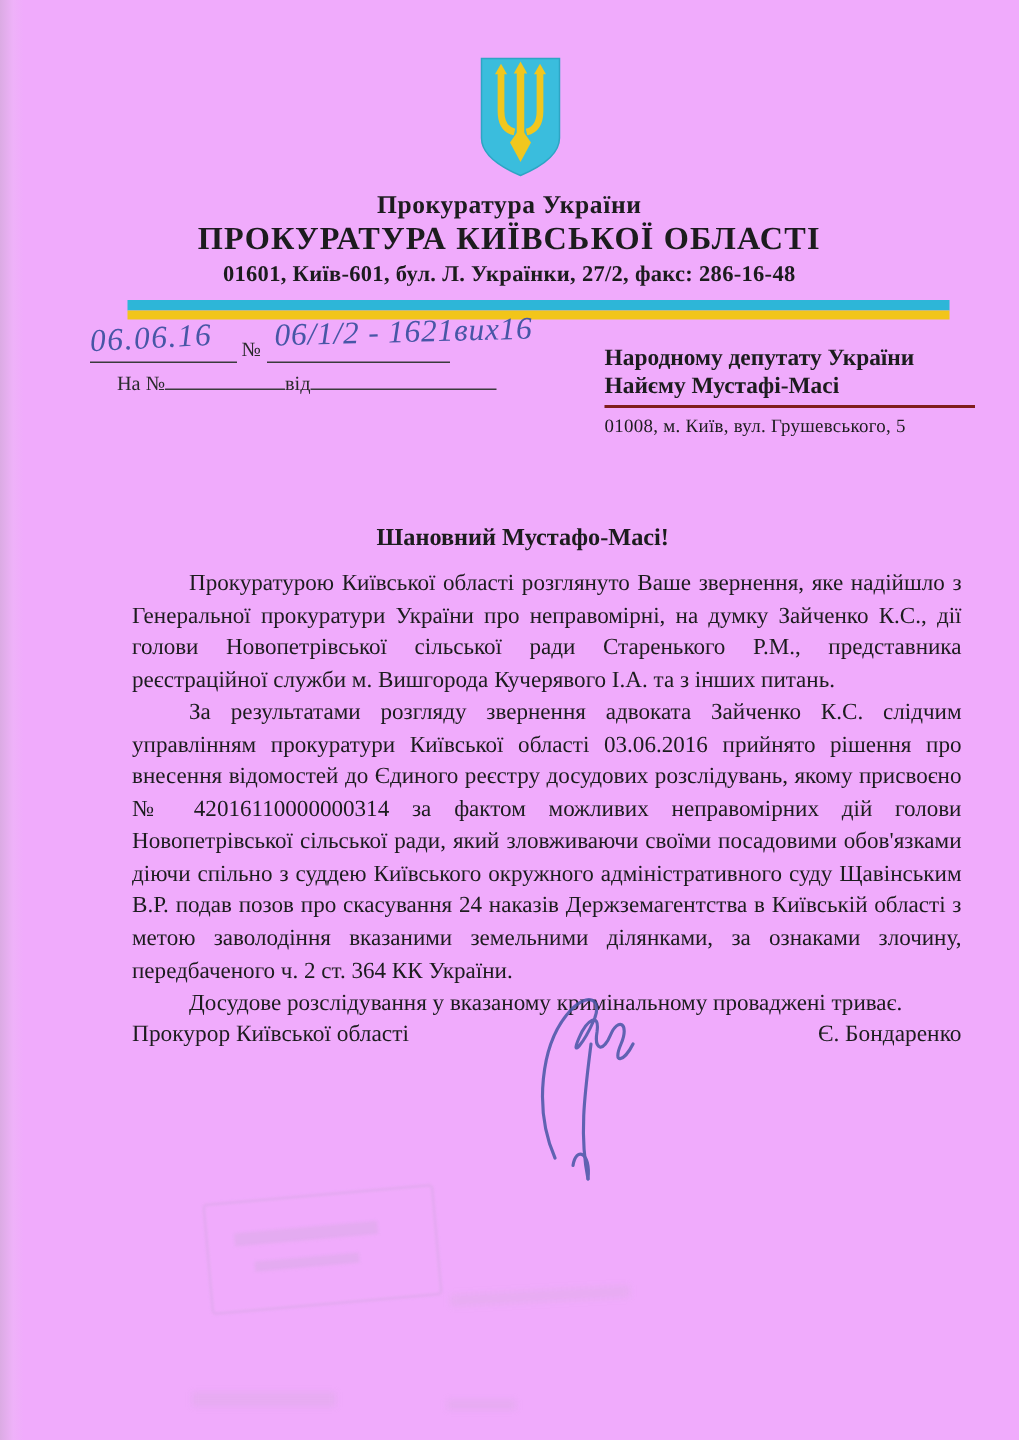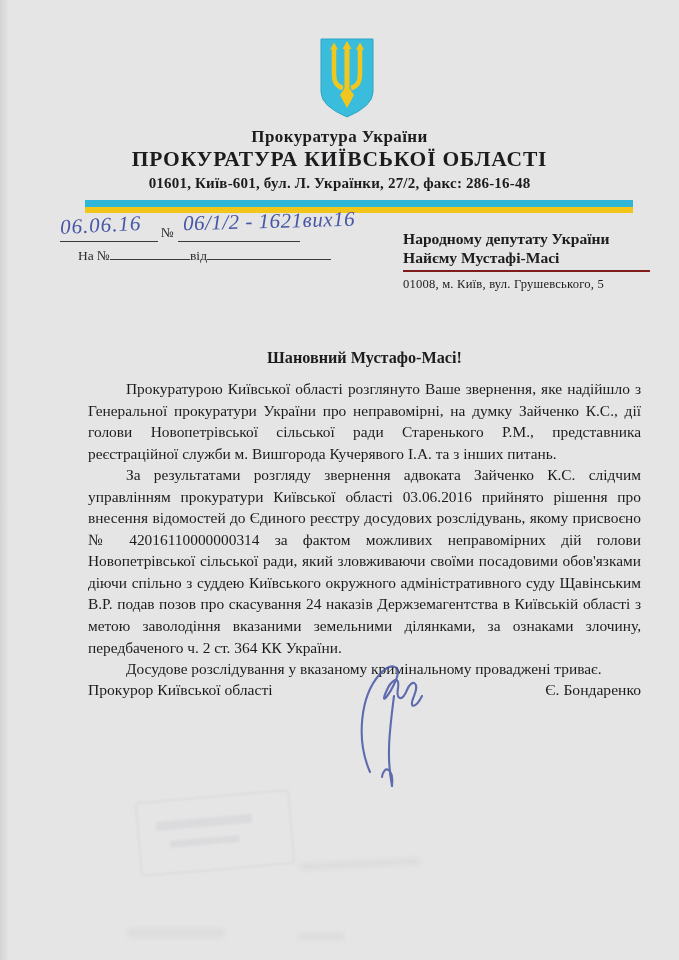--- a/index.html
+++ b/index.html
@@ -1,18 +1,18 @@
 <!DOCTYPE html>
 <html style="--flag-blue: #2db6d8; --flag-yellow: #f2c51a; --pen-blue: #4756a6; --emblem-blue: #3abddd; --emblem-yellow: #f1c71e;"><head>
 <meta charset="utf-8">
 <style>
   html,body{margin:0;padding:0;background:#9a9a9a;}
   .page{
     position:relative;width:679px;height:960px;margin:0 auto;
-    background:#e5e5e5;overflow:hidden;
+    background:#f0abfc;overflow:hidden;
     font-family:"Liberation Serif","DejaVu Serif",serif;
     color:#1c1c1e;
   }
   .page::before{ 
     content:"";position:absolute;left:0;top:0;bottom:0;width:16px;
     background:linear-gradient(90deg,rgba(170,170,170,.30),rgba(225,225,225,.12) 55%,rgba(255,255,255,0));
     pointer-events:none;
   }
   .abs{position:absolute;}
   .center{left:0;right:0;text-align:center;}
@@ -42,21 +42,21 @@
   .blank{display:inline-block;border-bottom:1.2px solid #3a3a3c;height:13px;vertical-align:baseline;}
   .blank1{width:80px;}
   .blank2{width:124px;}
 
   
   .recipient{left:403px;top:229px;width:247px;font-size:15.6px;font-weight:bold;line-height:19px;}
   .recipient .org{margin-bottom:18px;}
   .recipient .name{padding-bottom:3px;border-bottom:2px solid #7f1d1d;}
   .recipient .addr{font-weight:normal;font-size:12.6px;padding-top:3px;letter-spacing:.2px;}
 
-  .salutation{left:88px;top:349px;width:553px;text-align:center;font-weight:bold;font-size:16.2px;}
+  .salutation{left:72px;top:349px;width:553px;text-align:center;font-weight:bold;font-size:16.2px;}
 
   
   .body-text{left:88px;top:378px;width:553px;font-size:15.4px;line-height:21.55px;text-align:justify;}
   .body-text p{margin:0;text-indent:38px;}
 
   
   .sign-row{left:88px;top:681px;width:553px;display:flex;justify-content:space-between;font-weight:normal;font-size:15.6px;}
   .scribble{left:336px;top:644px;}
 
   

